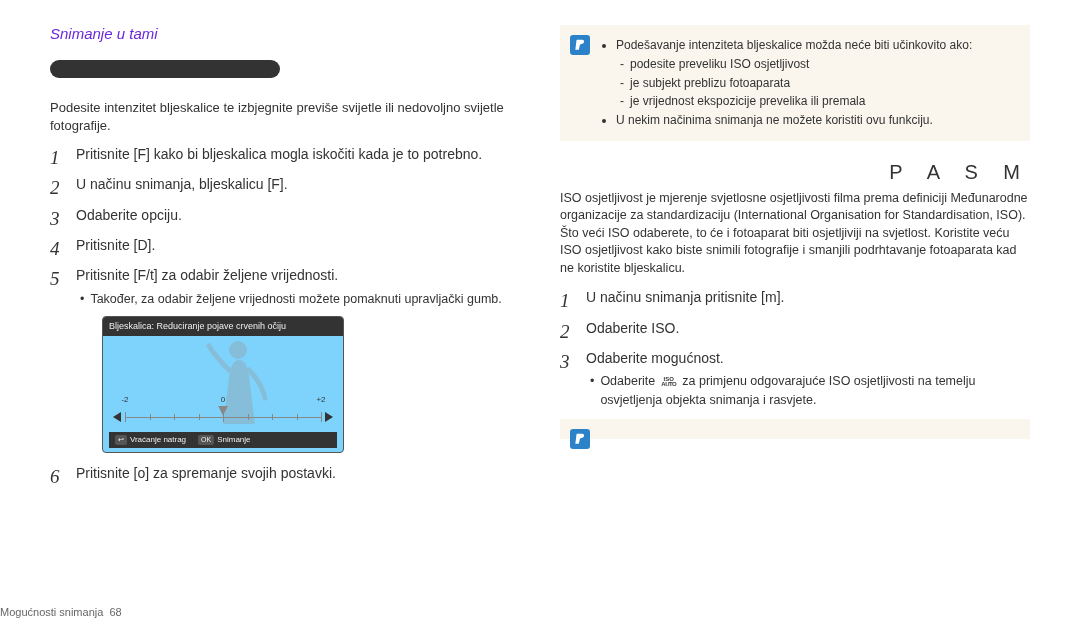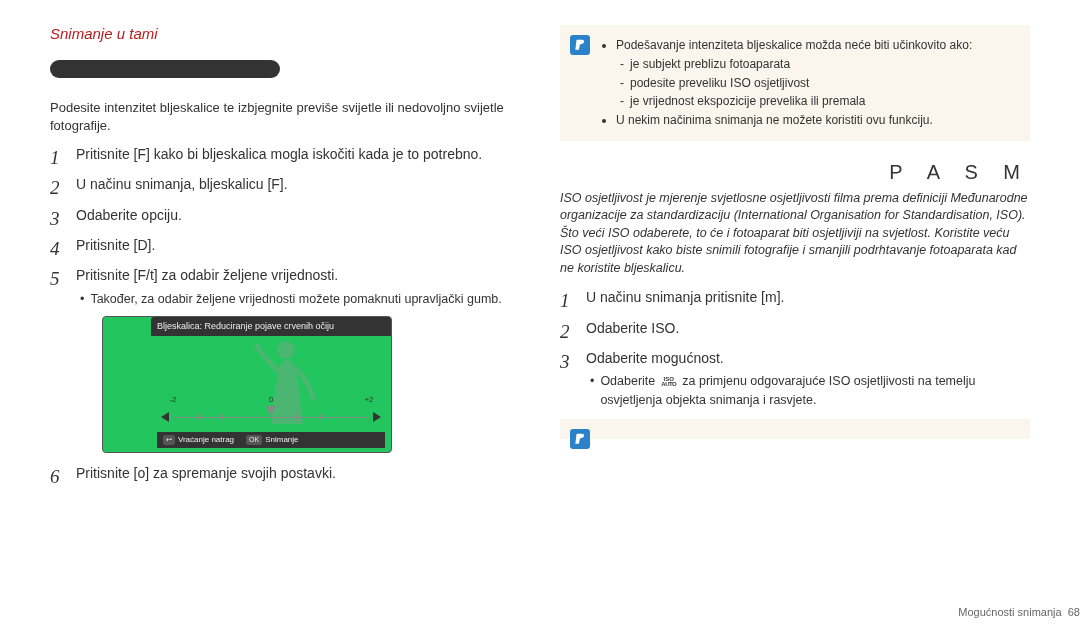--- a/index.html
+++ b/index.html
@@ -16,21 +16,21 @@
   .page {
     padding: 25px 50px 10px 50px;
     display: flex;
     gap: 40px;
   }
   .col {
     flex: 1;
     min-width: 0;
   }
   .header-title {
-    color: #b91c1c;
+    color: #6d28d9;
     font-size: 15px;
     font-style: italic;
     margin-bottom: 18px;
   }
   .black-pill {
     display: inline-block;
     background: #333;
     border-radius: 12px;
     height: 18px;
     width: 230px;
@@ -72,23 +72,22 @@
   }
   .sub-bullet::before {
     content: "•";
     margin-right: 6px;
   }
   .lcd-box {
     margin: 8px 0 8px 26px;
     width: 240px;
     border: 1px solid #555;
     border-radius: 4px;
-    background: #22c55e;
+    background: #7dd3fc;
     font-size: 9px;
-    padding-left: 48px;
   }
   .lcd-title {
     background: #333;
     color: #eee;
     padding: 3px 6px;
     font-size: 9px;
     border-radius: 3px 3px 0 0;
   }
   .lcd-inner {
     padding: 4px 6px 2px 6px;
@@ -188,35 +187,34 @@
   .mode-icons {
     float: right;
     font-family: Liberation Sans, sans-serif;
     letter-spacing: 10px;
     font-size: 20px;
   }
   .para {
     font-size: 12.5px;
     line-height: 1.4;
     margin-bottom: 8px;
-    font-style: italic;
   }
   .iso-icon {
     display: inline-block;
     vertical-align: middle;
     width: 20px;
     text-align: center;
   }
   .iso-icon .t { font-size: 6px; line-height: 5px; display: block; font-weight: bold; }
   .iso-icon .b { font-size: 6px; line-height: 5px; display: block; font-weight: bold; letter-spacing: -0.5px; }
   .footer {
     position: absolute;
     bottom: 12px;
     left: 0; right: 0;
-    text-align: right;
+    text-align: left;
     font-size: 11px;
     color: #666;
   }
   .clearfix::after { content: ""; display: table; clear: both; }
 </style>
 </head>
 <body>
 
 <div class="page">
 
@@ -284,22 +282,22 @@
     <div class="note-box">
       <div class="note-icon">
         <svg viewBox="0 0 24 24">
             <path d="M4 20 L6 4 Q6 3 7 3 L16 3 Q19 3 19 6 Q19 9 16 10 L12 11 L10 20 Z" fill="#fff"></path>
           </svg>
       </div>
       <ul>
         <li>
           <span>Podešavanje intenziteta bljeskalice možda neće biti učinkovito ako:</span>
           <ul class="dash">
+            <li>podesite preveliku ISO osjetljivost</li>
             <li>je subjekt preblizu fotoaparata</li>
-            <li>podesite preveliku ISO osjetljivost</li>
             <li>je vrijednost ekspozicije prevelika ili premala</li>
           </ul>
         </li>
         <li>U nekim načinima snimanja ne možete koristiti ovu funkciju.</li>
       </ul>
     </div>
 
     <div class="sec-title clearfix">
       <span class="mode-icons">P A S M</span>
     </div>

